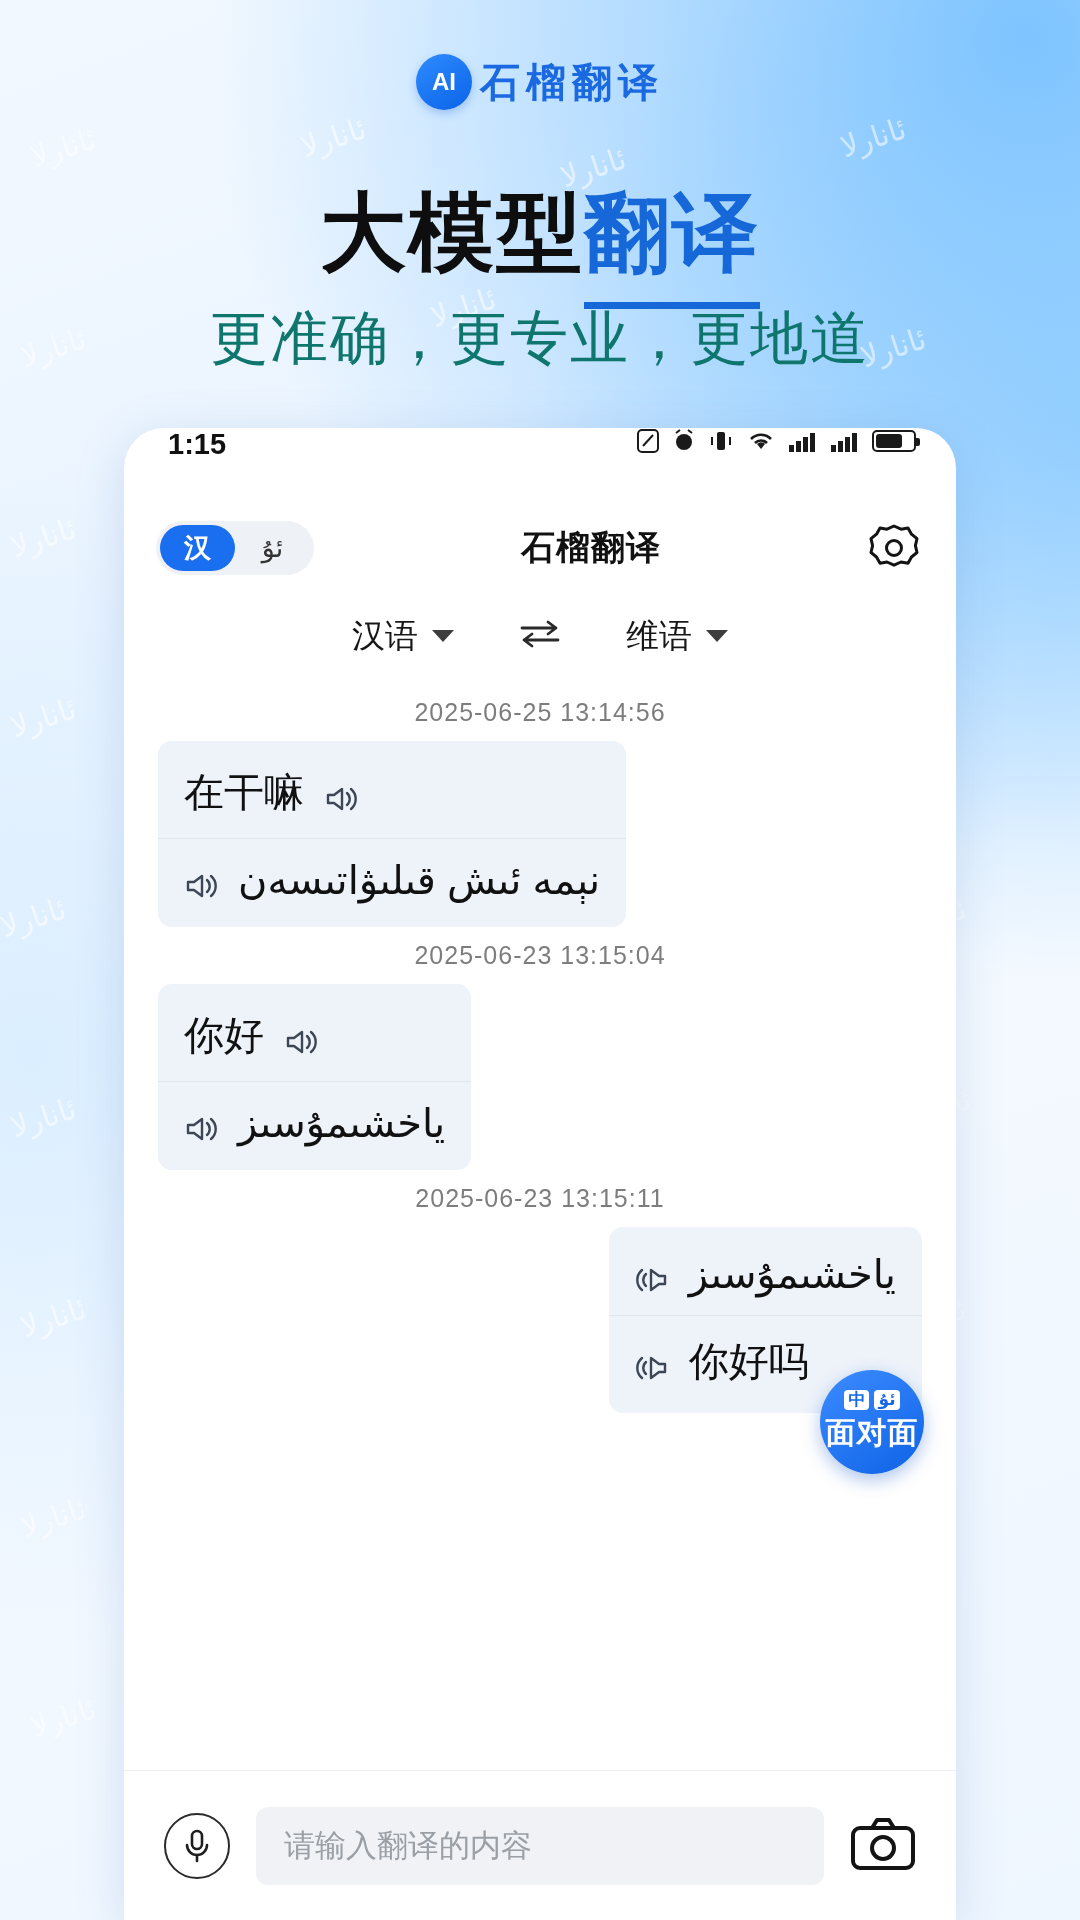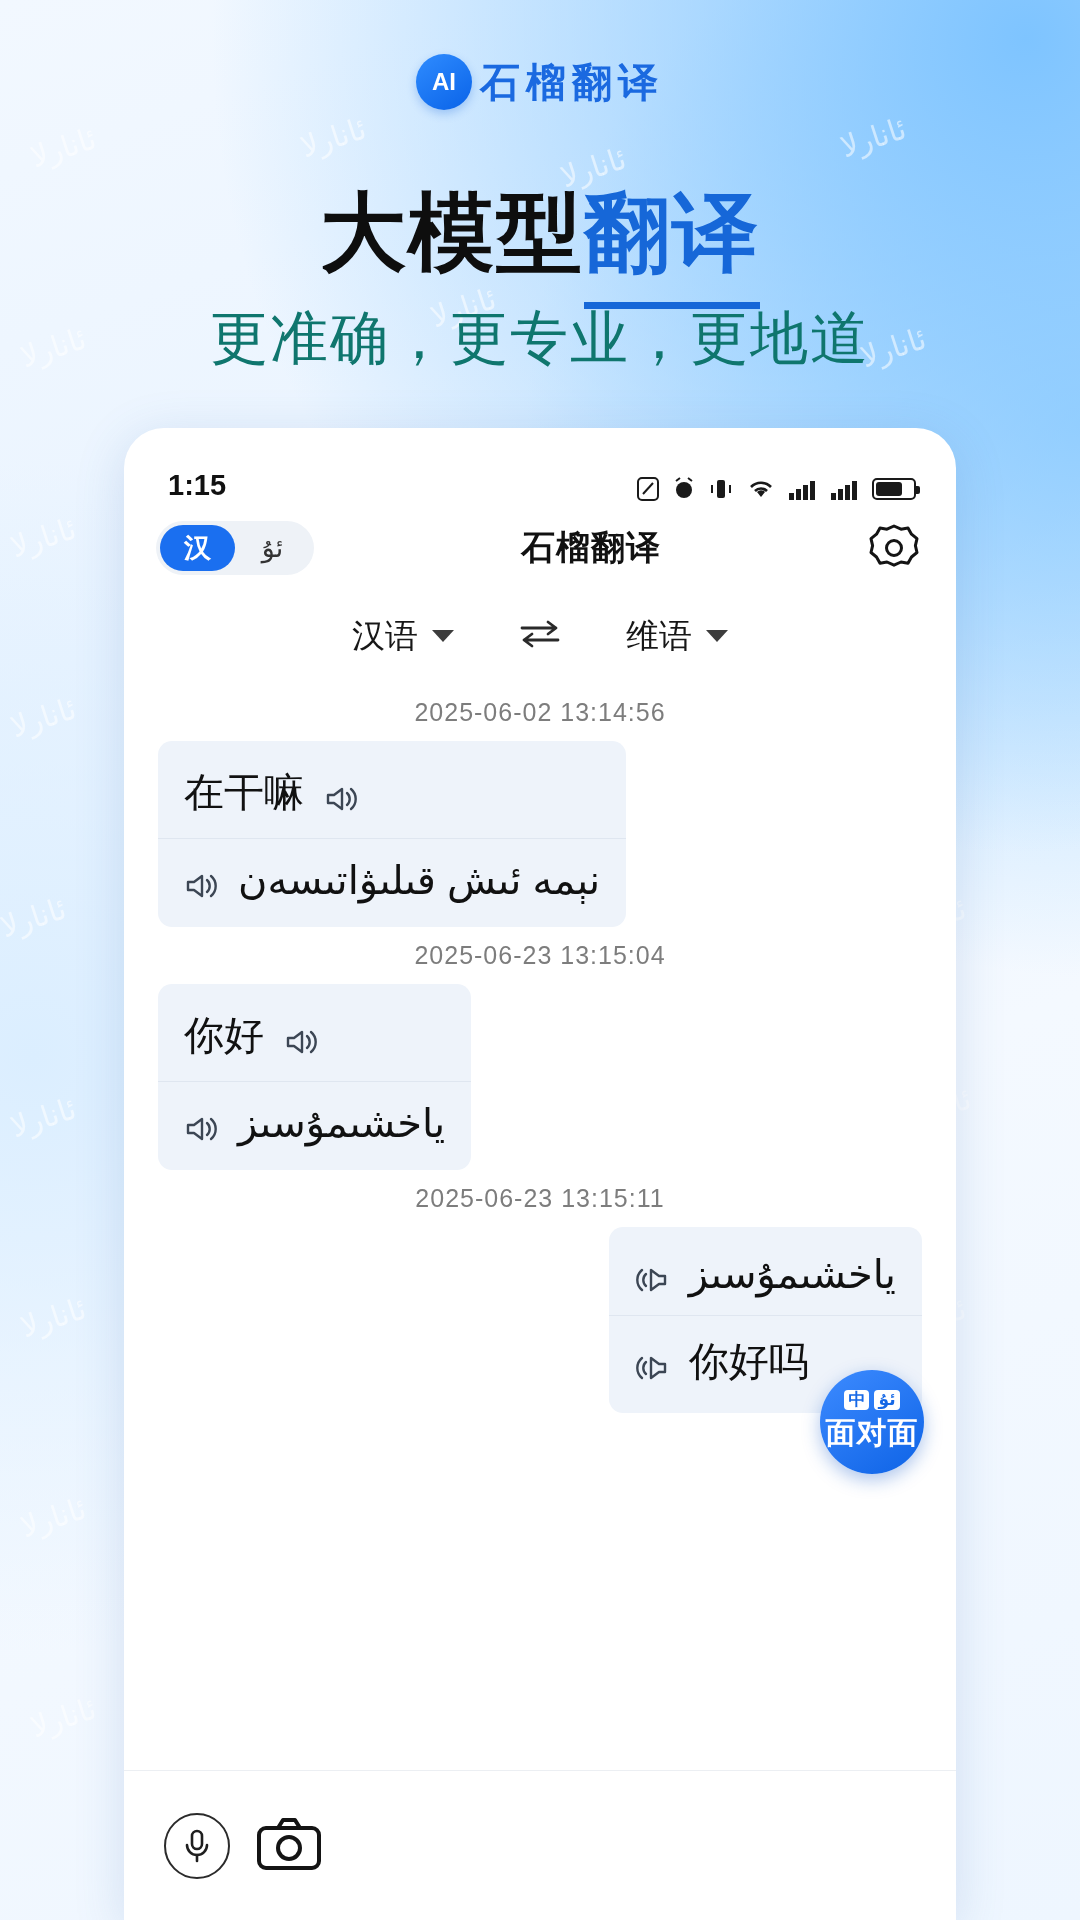--- a/index.html
+++ b/index.html
@@ -75,21 +75,21 @@
     background: #ffffff;
     border-radius: 40px 40px 0 0;
     box-shadow: 0 10px 50px rgba(60,110,180,0.18);
     overflow: hidden;
     display: flex; flex-direction: column;
   }
 
   
   .statusbar {
     height: 74px; flex: 0 0 74px;
-    display: flex; align-items: flex-end; justify-content: space-between;
+    display: flex; align-items: flex-start; justify-content: space-between;
     padding: 0 40px 0 44px;
     gap: 44px;
   }
   .status-time { font-size: 29px; font-weight: bold; color: #111; }
   .status-icons { display: flex; align-items: center; gap: 12px; }
   .si { color: #1a1a1a; display: flex; align-items: center; }
   .battery {
     width: 44px; height: 22px; border: 2.5px solid #1a1a1a; border-radius: 5px;
     position: relative; display: inline-block;
   }
@@ -309,21 +309,21 @@
       </svg>
     </div>
     <div class="lang-pick">
       <span>维语</span>
       <span class="caret"></span>
     </div>
   </div>
 
   <div class="convo">
 
-    <div class="ts">2025-06-02 13:14:56</div>
+    <div class="ts">2025-06-25 13:14:56</div>
     <div>
       <div class="bubble left">
         <div class="line">
           <span class="txt">在干嘛</span>
           <span class="spk">
             <svg width="34" height="30" viewBox="0 0 34 30">
                 <path d="M4 11 h6 l8 -6 v20 l-8 -6 h-6 z" fill="none" stroke="#3c4654" stroke-width="2.4" stroke-linejoin="round"></path>
                 <path d="M23 9 a8 8 0 0 1 0 12" fill="none" stroke="#3c4654" stroke-width="2.4" stroke-linecap="round"></path>
                 <path d="M27 5 a13 13 0 0 1 0 20" fill="none" stroke="#3c4654" stroke-width="2.4" stroke-linecap="round"></path>
               </svg>
@@ -408,20 +408,23 @@
   </div>
 
   <div class="inputbar">
     <div class="mic-btn">
       <svg width="32" height="38" viewBox="0 0 32 38">
         <rect x="11" y="4" width="10" height="18" rx="5" fill="none" stroke="#1f1f1f" stroke-width="2.6"></rect>
         <path d="M6 18 a10 10 0 0 0 20 0" fill="none" stroke="#1f1f1f" stroke-width="2.6" stroke-linecap="round"></path>
         <path d="M16 28 v6" stroke="#1f1f1f" stroke-width="2.6" stroke-linecap="round"></path>
       </svg>
     </div>
+    <div class="text-field">
+      <span>请输入翻译的内容</span>
+    </div>
     <div class="cam-btn">
       <svg width="66" height="56" viewBox="0 0 66 56">
         <rect x="3" y="12" width="60" height="40" rx="7" fill="none" stroke="#141414" stroke-width="4"></rect>
         <path d="M22 12 l5 -8 h12 l5 8" fill="none" stroke="#141414" stroke-width="4" stroke-linejoin="round"></path>
         <circle cx="33" cy="32" r="11" fill="none" stroke="#141414" stroke-width="4"></circle>
       </svg>
     </div>
   </div>
 </div>
 

